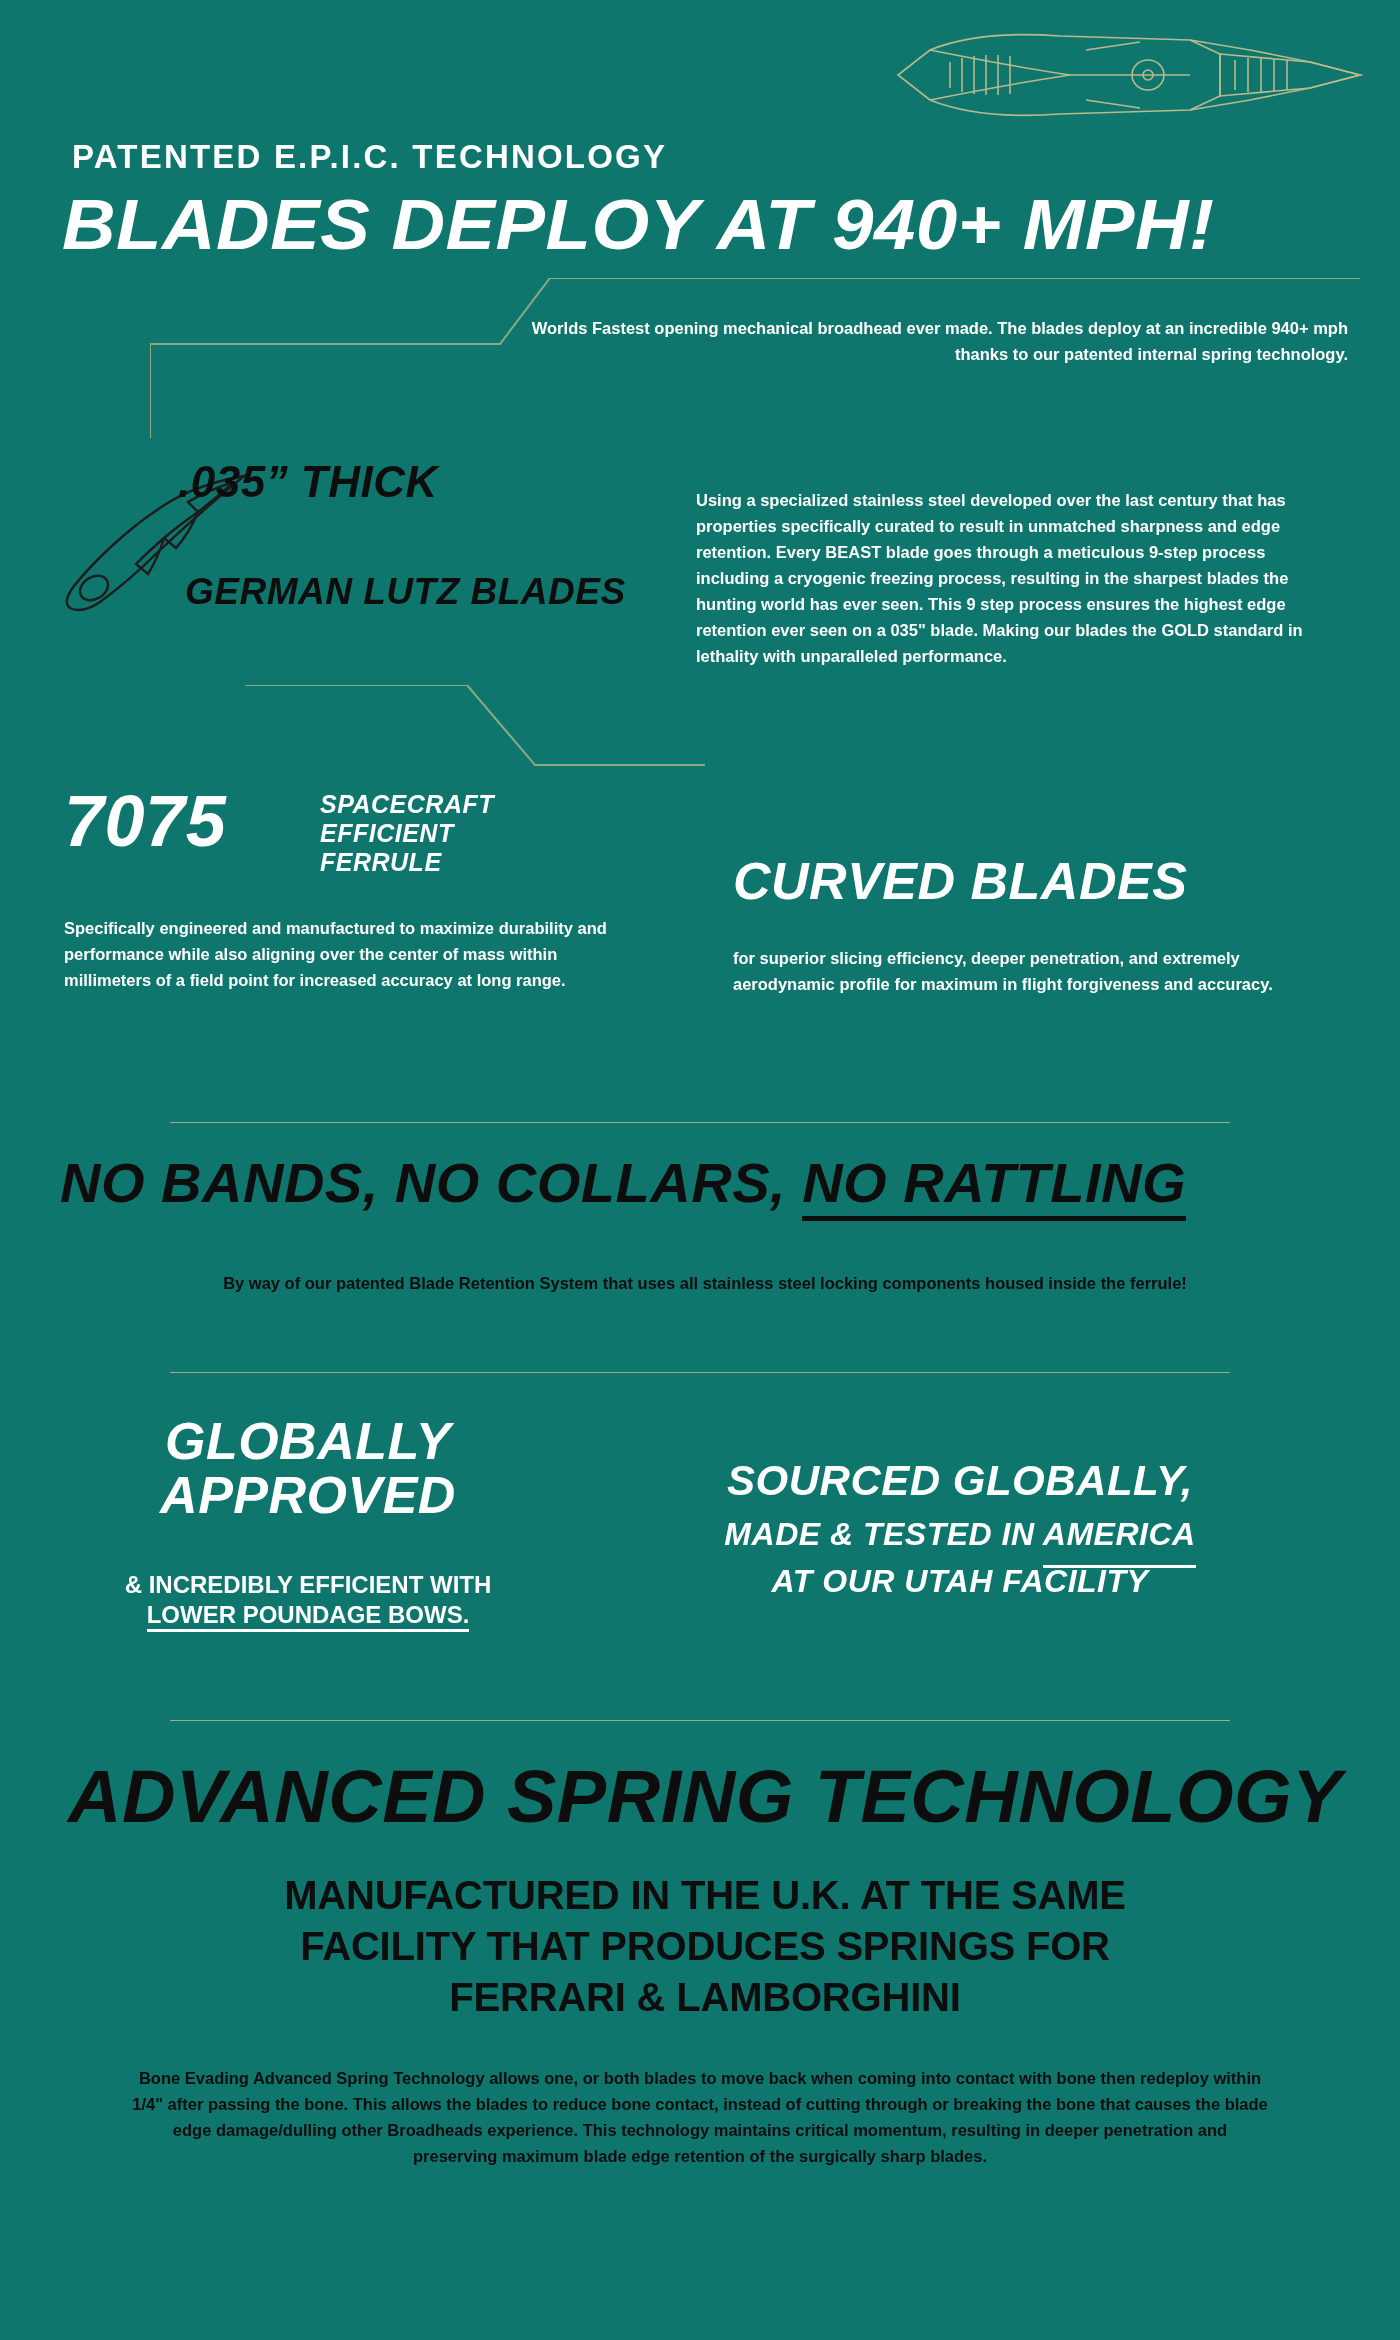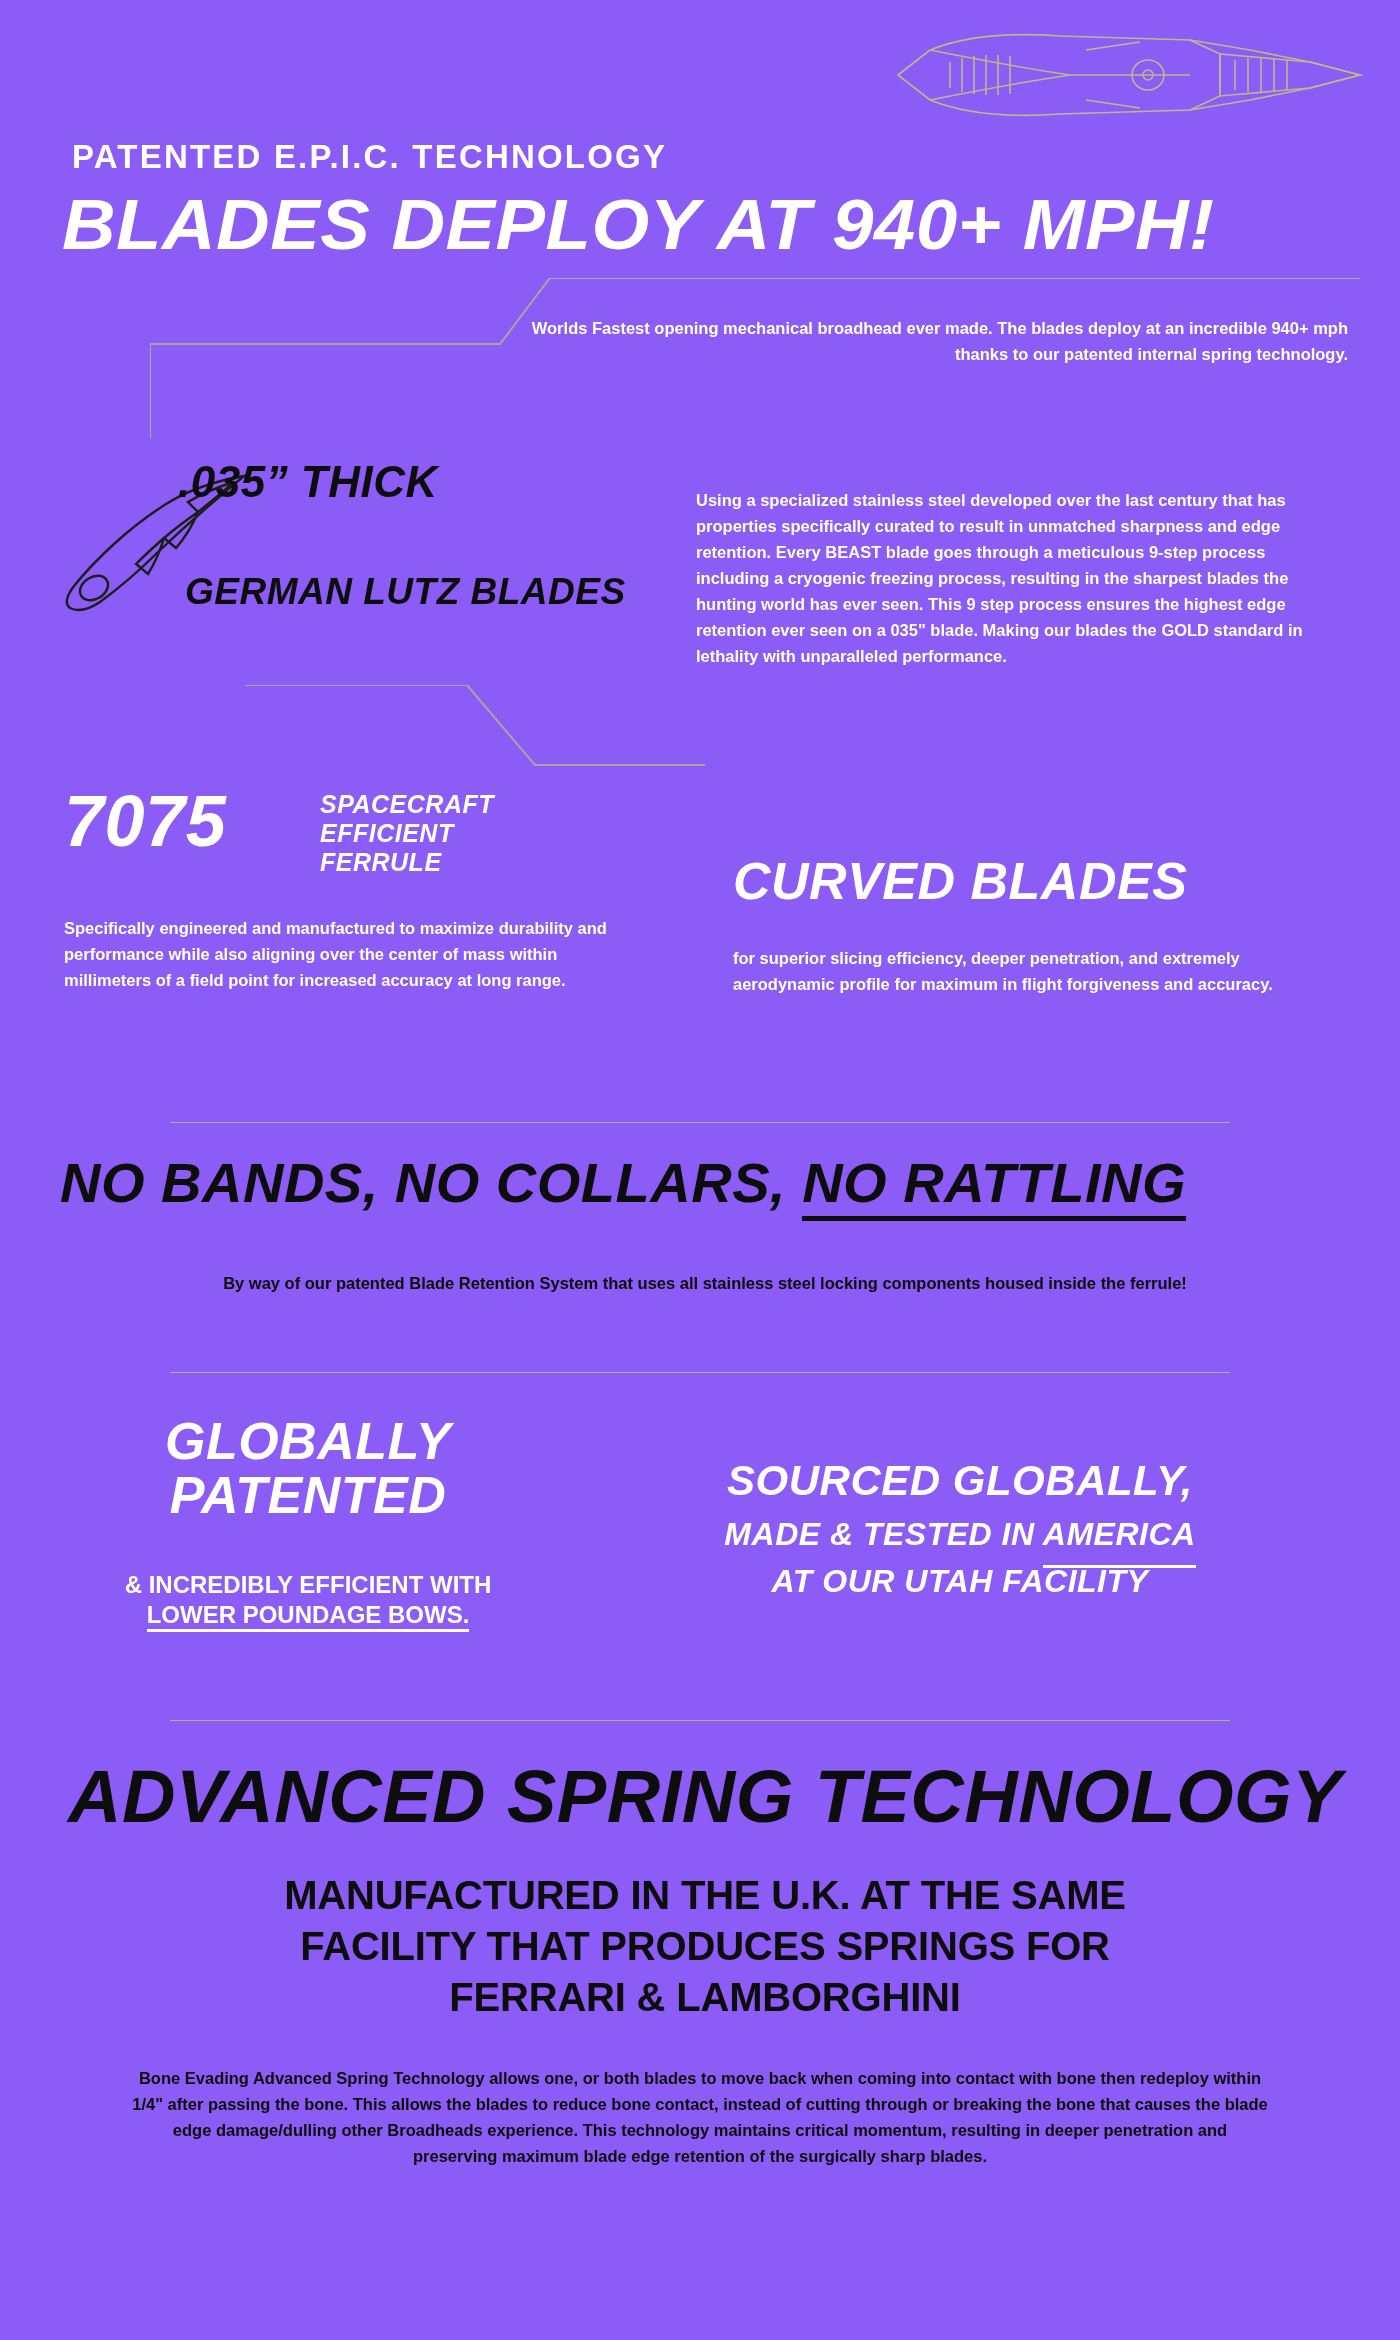--- a/index.html
+++ b/index.html
@@ -7,21 +7,21 @@
     padding: 0;
     background: #000;
   }
   body {
     font-family: "Liberation Sans", sans-serif;
   }
   .page {
     position: relative;
     width: 1400px;
     height: 2340px;
-    background: #8b5cf6;
+    background: #0f766e;
     overflow: hidden;
   }
 
   .cond-italic {
     font-family: "Liberation Sans Narrow", "Liberation Sans", sans-serif;
     font-weight: 700;
     font-style: italic;
     font-stretch: condensed;
     letter-spacing: 0.5px;
   }
@@ -356,21 +356,21 @@
 
   <div class="nobands cond-italic">
     <span>NO BANDS, NO COLLARS, </span><u>NO RATTLING</u>
   </div>
   <div class="nobands-para body-txt">By way of our patented Blade Retention System that uses all stainless steel locking components housed inside the ferrule!</div>
 
   <div class="divider" style="top:1372px; left:170px; width:1060px;"></div>
 
   <div class="crossbow-title cond-italic">
     <div>GLOBALLY</div>
-    <div>PATENTED</div>
+    <div>APPROVED</div>
   </div>
   <div class="crossbow-sub">
     <div>&amp; INCREDIBLY EFFICIENT WITH</div>
     <u>LOWER POUNDAGE BOWS.</u>
   </div>
 
   <div class="sourced-1 cond-italic">SOURCED GLOBALLY,</div>
   <div class="sourced-2 cond-italic">
     <span>MADE &amp; TESTED IN </span><u>AMERICA</u>
   </div>

